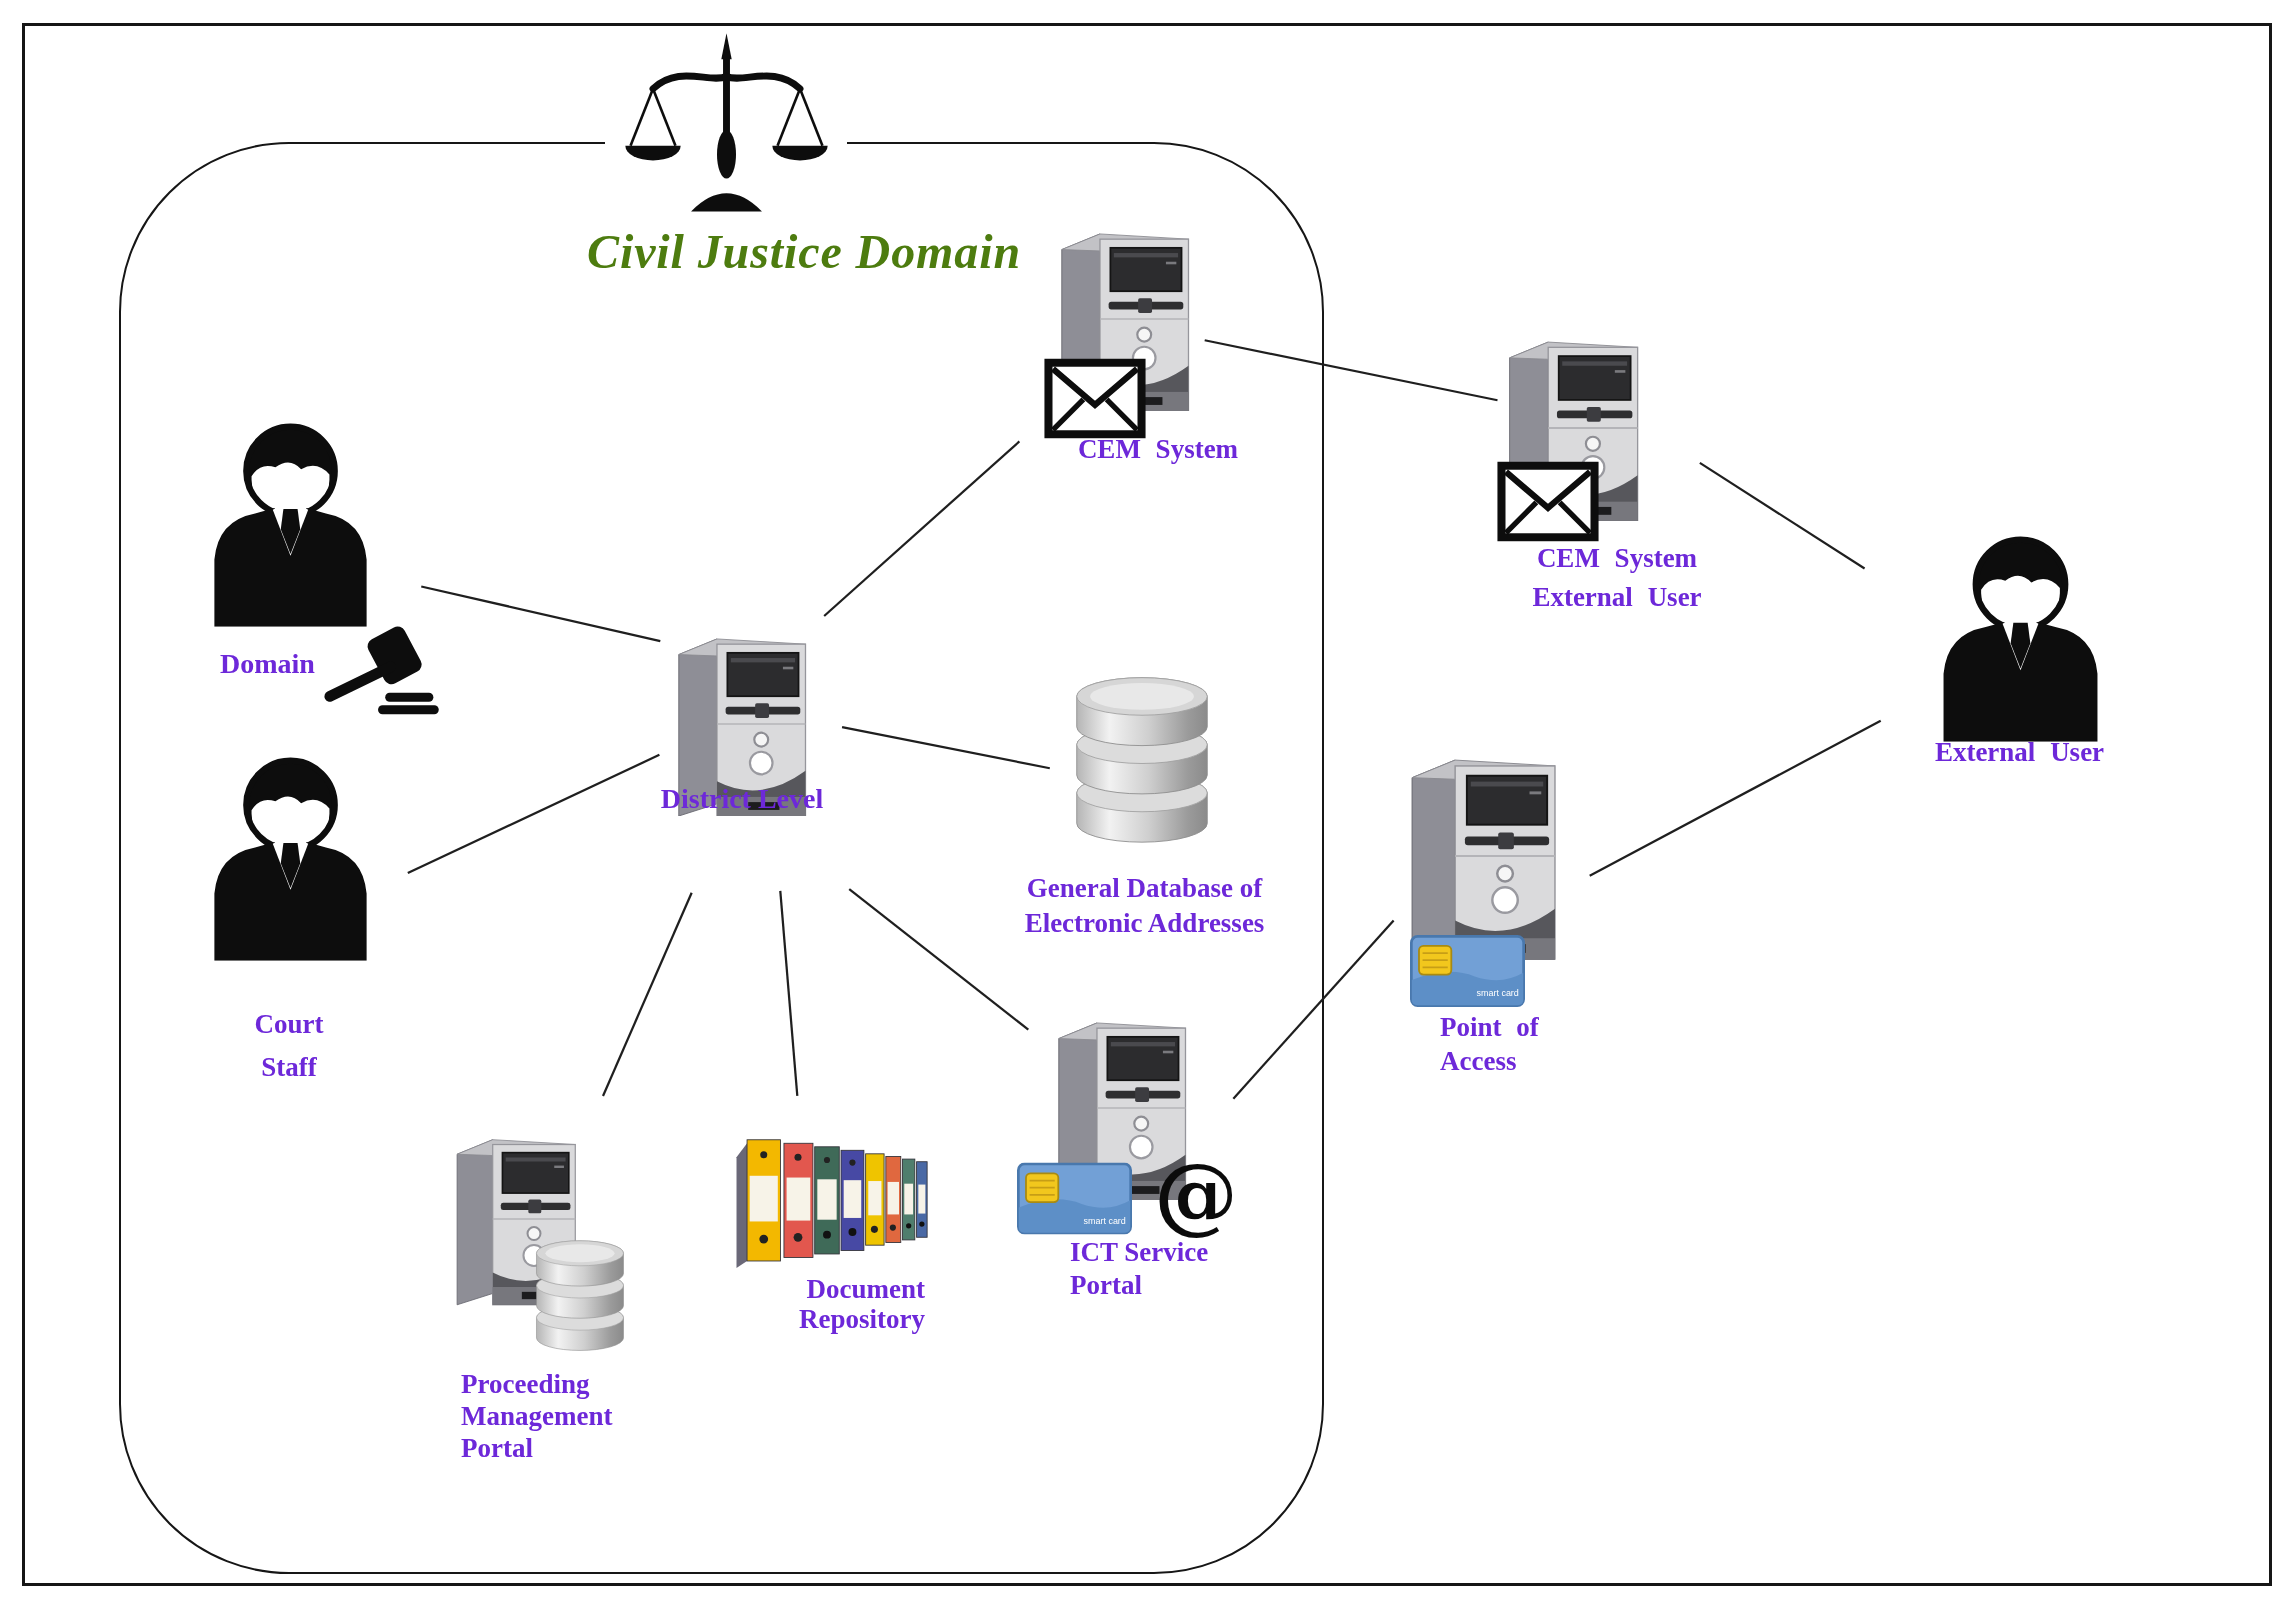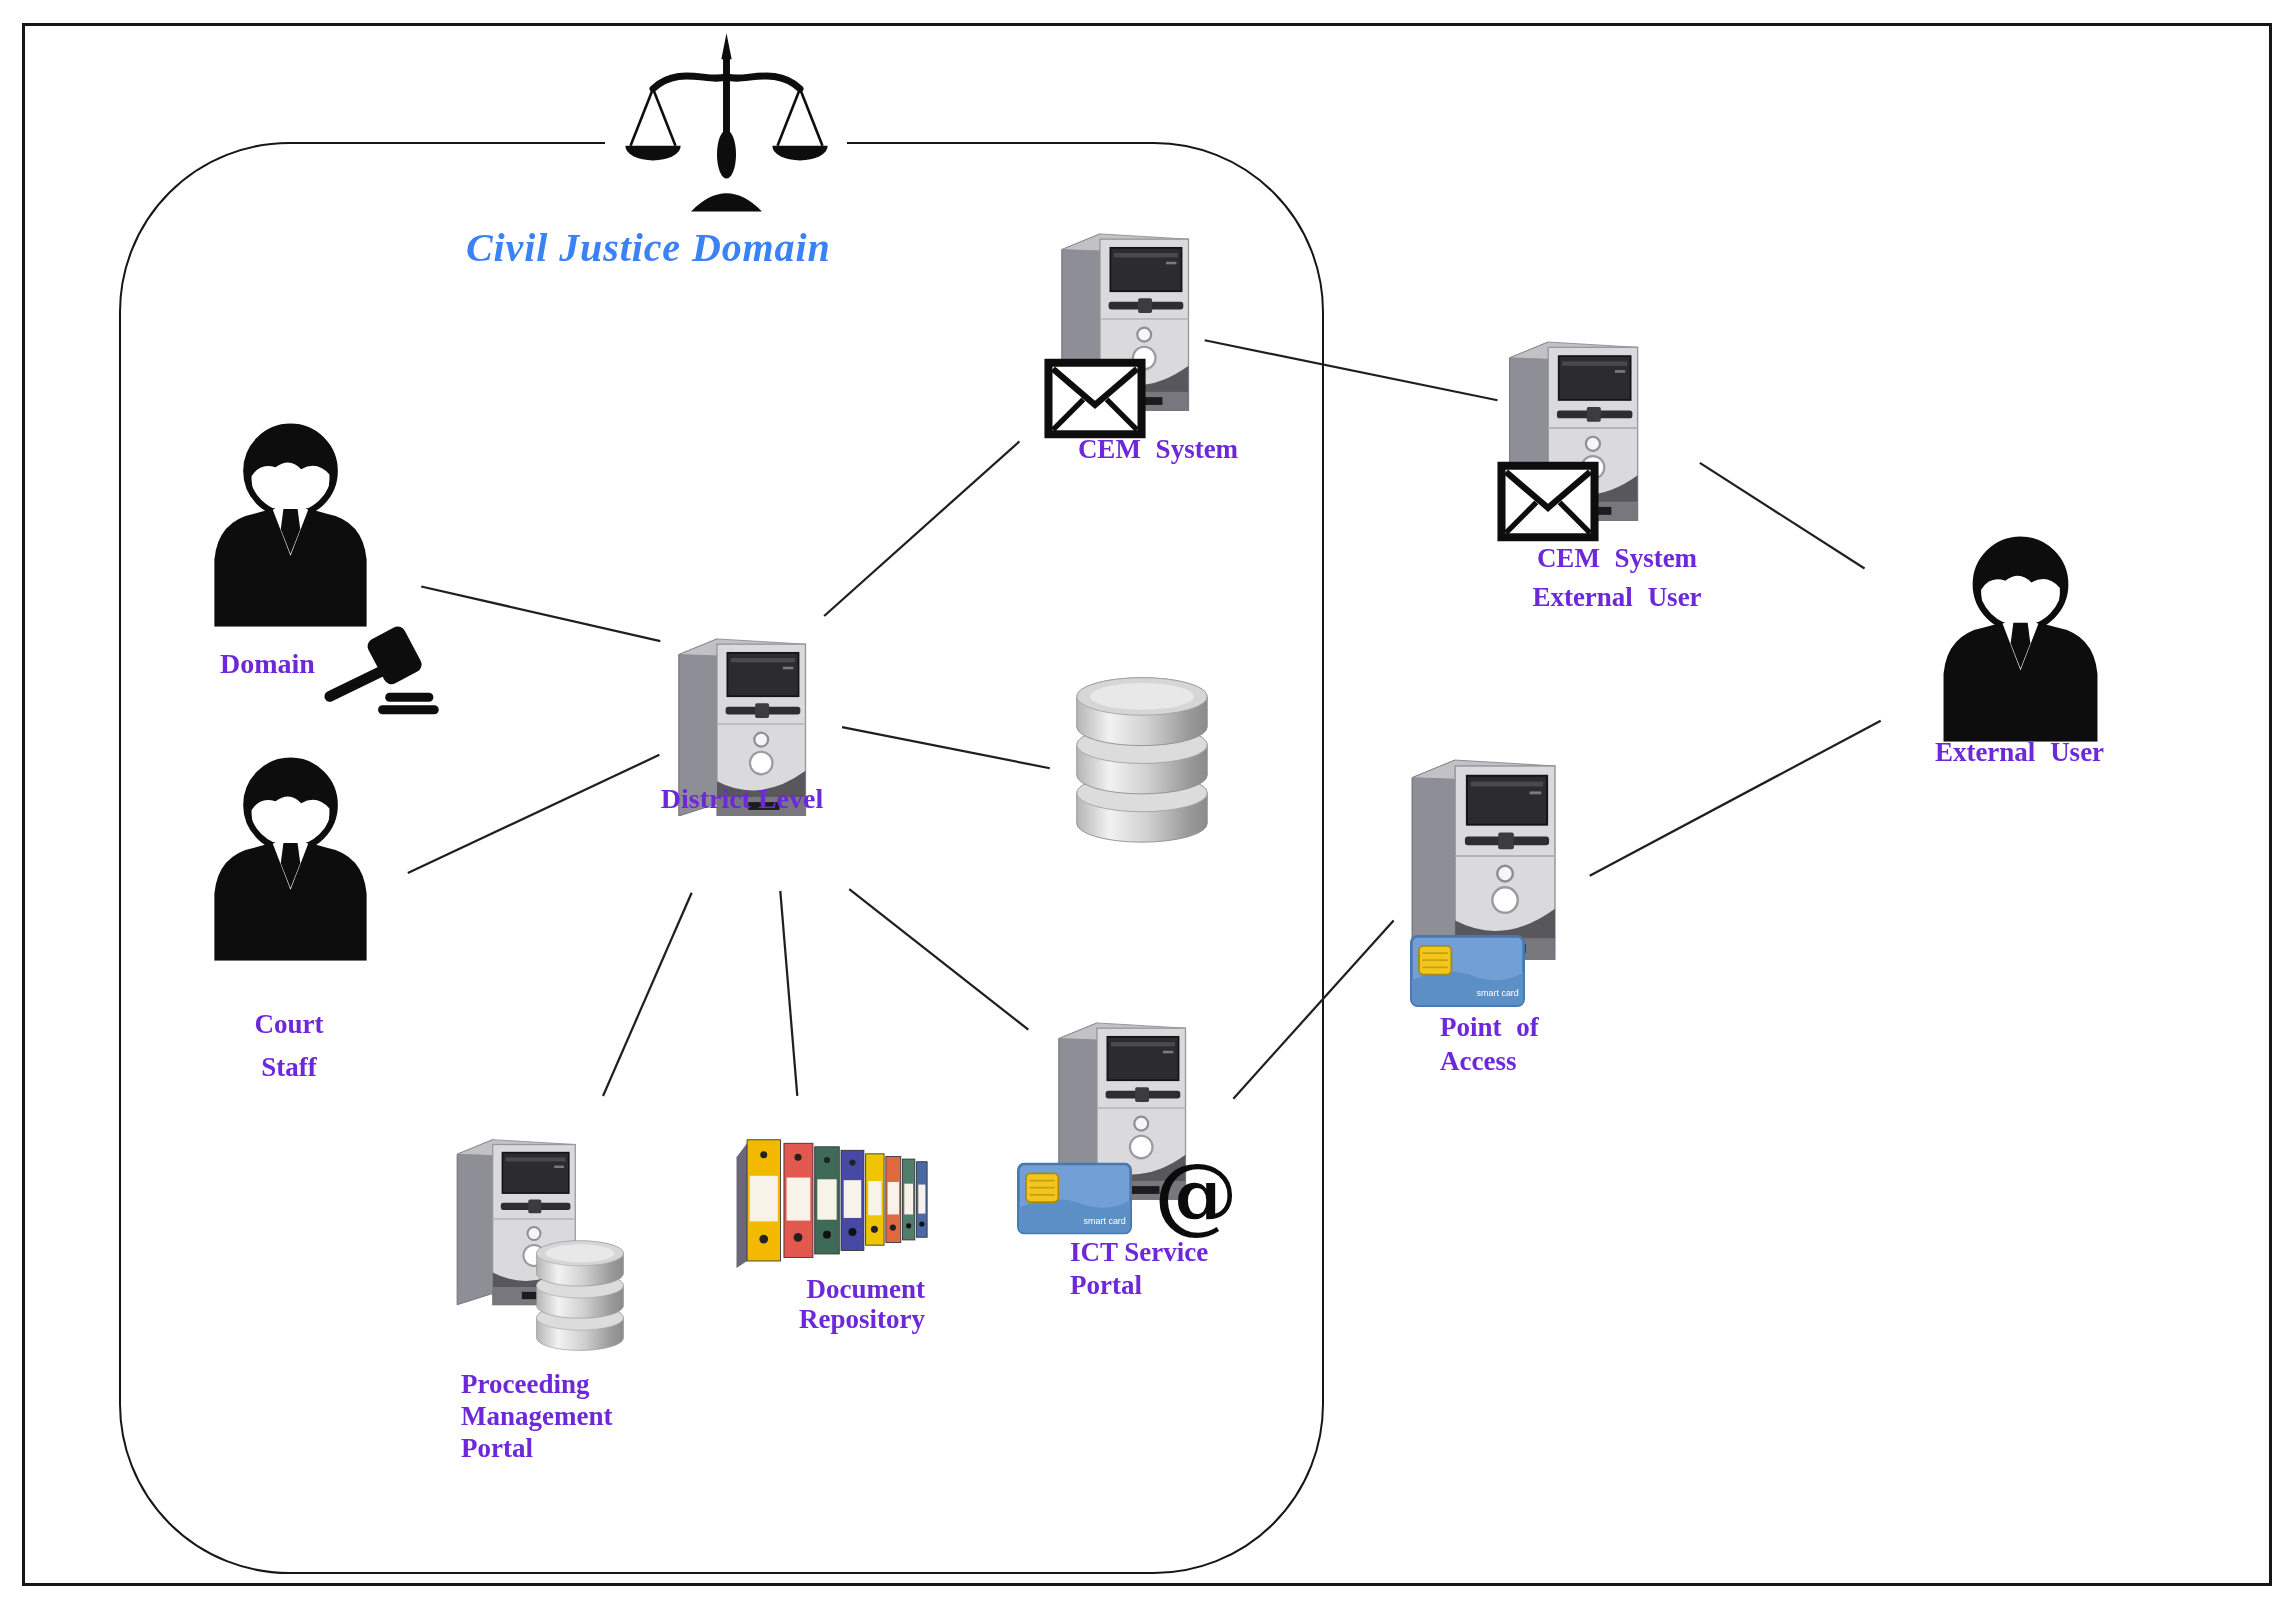--- a/index.html
+++ b/index.html
@@ -6,22 +6,22 @@
   .canvas{position:relative;width:2293px;height:1609px;background:#ffffff;overflow:hidden;
           font-family:"Liberation Serif","DejaVu Serif",serif;color:#111;}
   .frame{position:absolute;left:21.5px;top:23px;right:21.5px;bottom:23px;border:3.6px solid #161616;}
   .domain-rect{position:absolute;left:119px;top:142px;width:1201px;height:1428px;
                border:2.7px solid #161616;border-radius:170px;background:#fff;}
   .connectors{position:absolute;left:0;top:0;width:2293px;height:1609px;pointer-events:none;}
   .abs{position:absolute;}
   .label{position:absolute;font-weight:bold;font-size:27px;line-height:33px;white-space:nowrap;color:#6d28d9;}
   .center{text-align:center;}
   .wide{word-spacing:8px;}
-  .title{position:absolute;left:466px;top:224px;width:555px;text-align:left;
-         font-size:40px;font-style:italic;font-weight:bold;letter-spacing:0.9px;color:#3b82f6;}
+  .title{position:absolute;left:466px;top:224px;width:555px;text-align:right;
+         font-size:48px;font-style:italic;font-weight:bold;letter-spacing:0.9px;color:#4d7c0f;}
   .scalesbox{position:absolute;left:605px;top:27px;width:242px;height:195px;background:#ffffff;
              display:flex;align-items:center;justify-content:center;z-index:2;}
   .at-glyph{position:absolute;font-size:84px;font-weight:bold;line-height:84px;color:#0b0b0b;
             font-family:"DejaVu Serif",serif;}
   svg{display:block;}
 </style>
 </head>
 <body>
 
 <div class="canvas">
@@ -197,20 +197,24 @@
       <use href="#pc-tower" width="100%" height="100%"></use>
     </svg>
   <svg class="abs" style="left:1044px;top:358px" width="102" height="81" viewBox="0 0 114 90">
       <use href="#envelope" width="100%" height="100%"></use>
     </svg>
   <div class="label center wide" style="left:1057px;top:433px;width:202px;">CEM System</div>
 
   <svg class="abs" style="left:1064px;top:675px" width="156" height="177" viewBox="0 0 174 198">
       <use href="#database" width="100%" height="100%"></use>
     </svg>
+  <div class="label center" style="left:999px;top:871px;width:291px;line-height:35px;">
+    <div>General Database of</div>
+    <div>Electronic Addresses</div>
+  </div>
 
   <svg class="abs" style="left:1404px;top:752px" width="161" height="208" viewBox="0 0 180 232">
       <use href="#pc-tower" width="100%" height="100%"></use>
     </svg>
   <svg class="abs" style="left:1410px;top:935px" width="115" height="72" viewBox="0 0 128 80">
     <use href="#smartcard" width="100%" height="100%"></use>
     <text x="74" y="68" font-size="10" fill="#ffffff" font-family="Liberation Sans, sans-serif">smart card</text>
   </svg>
   <div class="label wide" style="left:1440px;top:1010px;line-height:34px;">
     <div>Point of</div>

